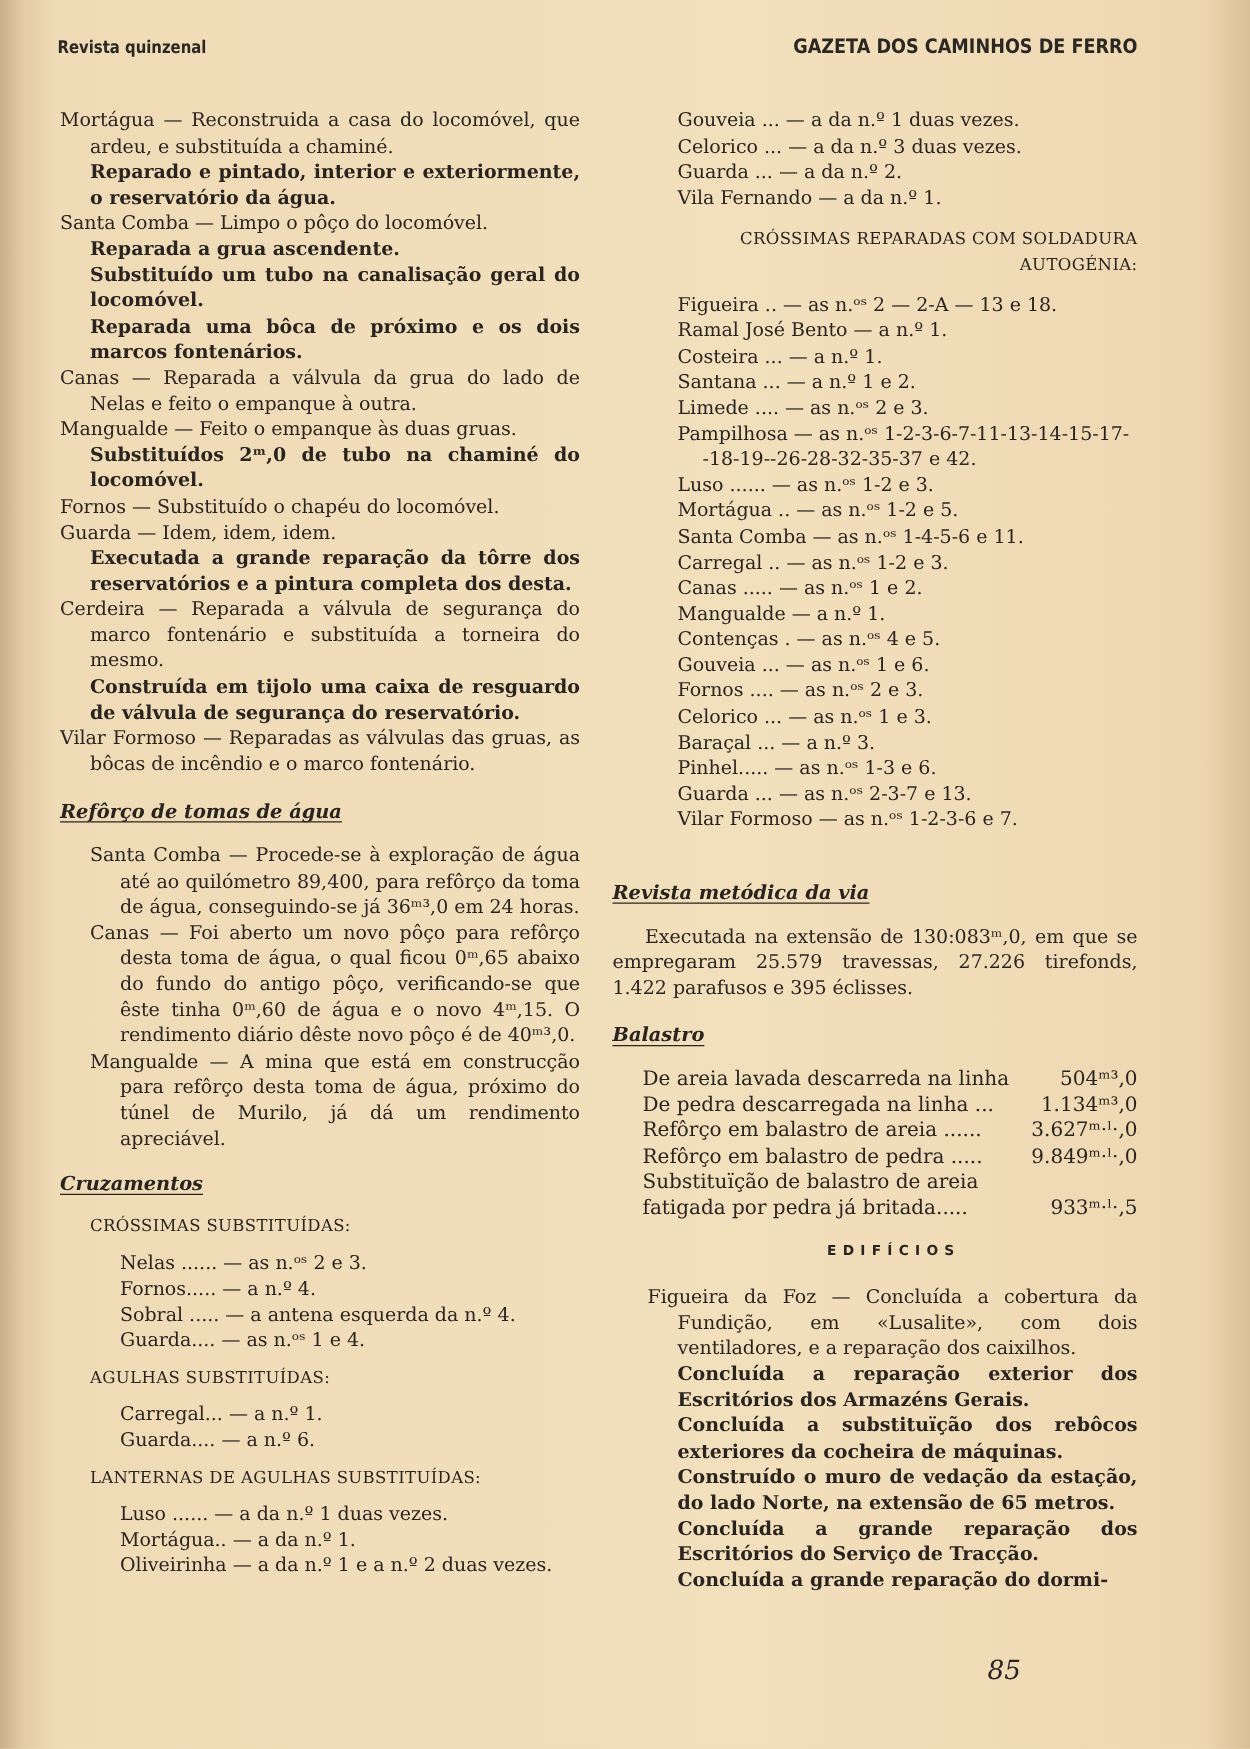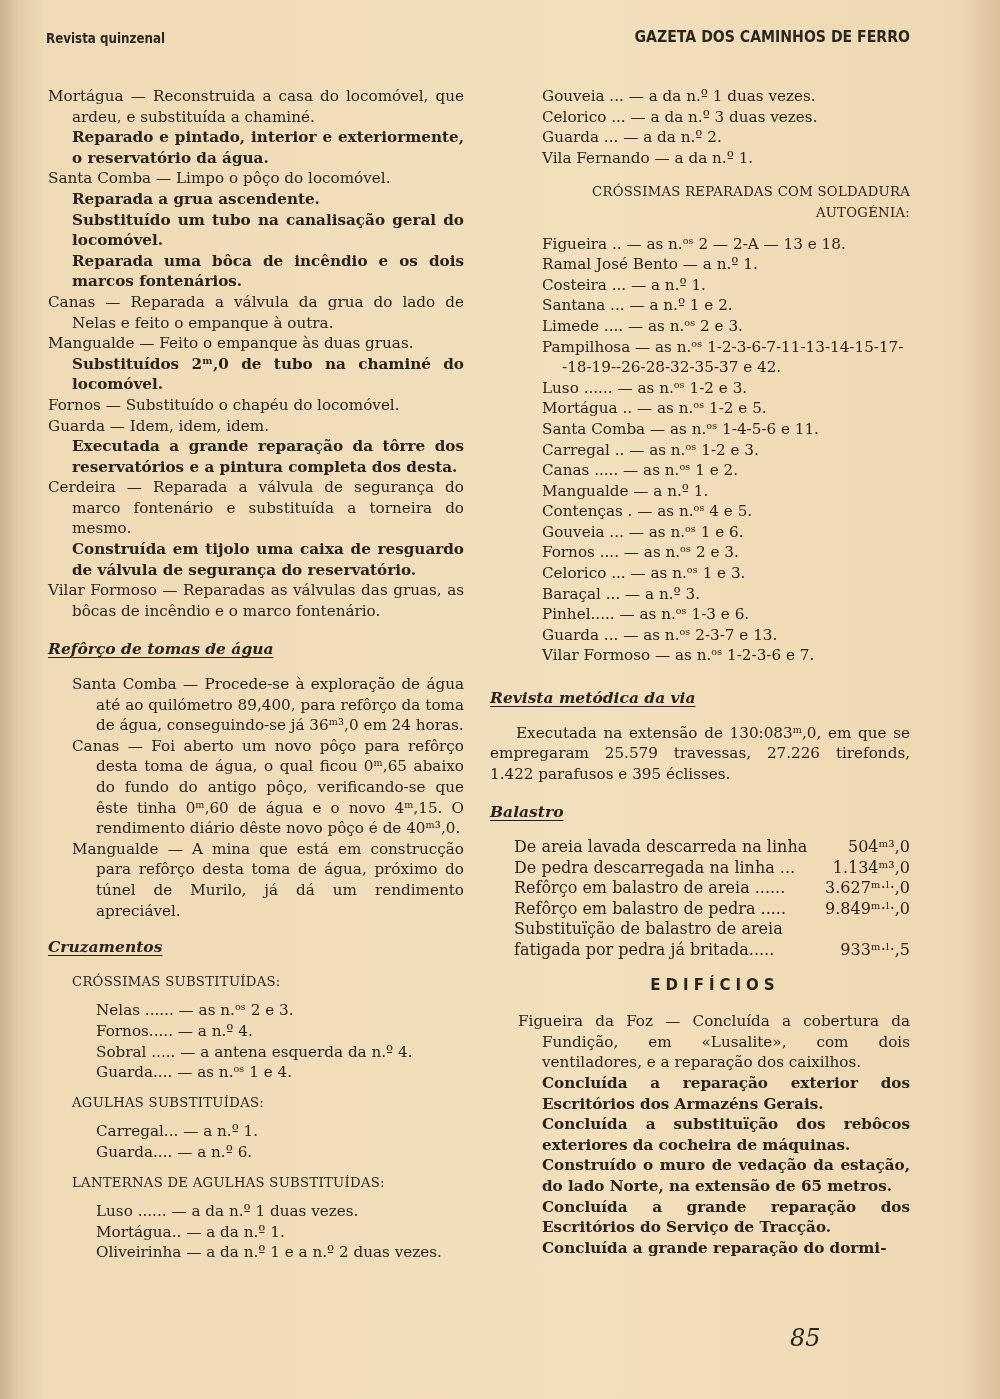--- a/index.html
+++ b/index.html
@@ -37,39 +37,39 @@
   .caps-r { font-size: 13.2px; letter-spacing: 0.3px; margin: 14px 0 8px 28px; padding-left: 24px; text-indent: -24px; text-align: right; }
   .list { margin: 8px 0 6px 48px; }
   .list-r { margin: 6px 0 6px 52px; }
   .list-item { padding-left: 20px; text-indent: -20px; }
   .para { text-indent: 26px; text-align: justify; margin: 8px 0 10px 0; }
   table.bal { border-collapse: collapse; margin: 8px 0 6px 24px; width: 396px; font-size: 16px; }
   table.bal td { padding: 0; line-height: 20.6px; vertical-align: bottom; }
   table.bal td.v { text-align: right; white-space: nowrap; }
   .center-title {
     text-align: center; font-family: "DejaVu Sans", sans-serif; font-weight: bold;
-    font-size: 15px; letter-spacing: 5px; margin: 14px 0 16px 30px;
+    font-size: 11px; letter-spacing: 5px; margin: 14px 0 16px 30px;
   }
   .ed-entry { margin: 0 0 0 28px; }
   .page-num {
     position: absolute; left: 790px; top: 1324px;
-    font-style: italic; font-size: 24px; color: #2a2420;
+    font-style: italic; font-size: 21px; color: #2a2420;
   }
 </style>
 </head>
 <body>
 
 <div>
   <div class="header-left">Revista quinzenal</div>
   <div class="header-right">GAZETA DOS CAMINHOS DE FERRO</div>
 
   <div class="col col-left">
     <div>
       <p class="entry"><span class="place">Mortágua</span><span> — Reconstruida a casa do locomóvel, que ardeu, e substituída a chaminé.</span><span class="sub">Reparado e pintado, interior e exteriormente, o reservatório da água.</span></p>
-      <p class="entry"><span class="place">Santa Comba</span><span> — Limpo o pôço do locomóvel.</span><span class="sub">Reparada a grua ascendente.</span><span class="sub">Substituído um tubo na canalisação geral do locomóvel.</span><span class="sub">Reparada uma bôca de incêndio e os dois marcos fontenários.</span></p>
+      <p class="entry"><span class="place">Santa Comba</span><span> — Limpo o pôço do locomóvel.</span><span class="sub">Reparada a grua ascendente.</span><span class="sub">Substituído um tubo na canalisação geral do locomóvel.</span><span class="sub">Reparada uma bôca de próximo e os dois marcos fontenários.</span></p>
       <p class="entry"><span class="place">Canas</span><span> — Reparada a válvula da grua do lado de Nelas e feito o empanque à outra.</span></p>
       <p class="entry"><span class="place">Mangualde</span><span> — Feito o empanque às duas gruas.</span><span class="sub">Substituídos 2ᵐ,0 de tubo na chaminé do locomóvel.</span></p>
       <p class="entry"><span class="place">Fornos</span><span> — Substituído o chapéu do locomóvel.</span></p>
       <p class="entry"><span class="place">Guarda</span><span> — Idem, idem, idem.</span><span class="sub">Executada a grande reparação da tôrre dos reservatórios e a pintura completa dos desta.</span></p>
       <p class="entry"><span class="place">Cerdeira</span><span> — Reparada a válvula de segurança do marco fontenário e substituída a torneira do mesmo.</span><span class="sub">Construída em tijolo uma caixa de resguardo de válvula de segurança do reservatório.</span></p>
       <p class="entry"><span class="place">Vilar Formoso</span><span> — Reparadas as válvulas das gruas, as bôcas de incêndio e o marco fontenário.</span></p>
     </div>
 
     <div class="sec-title" style="margin-top:18px">Refôrço de tomas de água</div>
     <div style="margin-left:24px">
@@ -124,21 +124,21 @@
       <div class="list-item"><span class="place">Contenças</span><span> . </span><span>— as n.ᵒˢ 4 e 5.</span></div>
       <div class="list-item"><span class="place">Gouveia</span><span> ... </span><span>— as n.ᵒˢ 1 e 6.</span></div>
       <div class="list-item"><span class="place">Fornos</span><span> .... </span><span>— as n.ᵒˢ 2 e 3.</span></div>
       <div class="list-item"><span class="place">Celorico</span><span> ... </span><span>— as n.ᵒˢ 1 e 3.</span></div>
       <div class="list-item"><span class="place">Baraçal</span><span> ... </span><span>— a n.º 3.</span></div>
       <div class="list-item"><span class="place">Pinhel</span><span>..... </span><span>— as n.ᵒˢ 1-3 e 6.</span></div>
       <div class="list-item"><span class="place">Guarda</span><span> ... </span><span>— as n.ᵒˢ 2-3-7 e 13.</span></div>
       <div class="list-item"><span class="place">Vilar Formoso</span><span> </span><span>— as n.ᵒˢ 1-2-3-6 e 7.</span></div>
     </div>
 
-    <div class="sec-title" style="margin-top:22px">Revista metódica da via</div>
+    <div class="sec-title" style="margin-top:38px">Revista metódica da via</div>
     <p class="para">Executada na extensão de 130:083ᵐ,0, em que se empregaram 25.579 travessas, 27.226 tirefonds, 1.422 parafusos e 395 éclisses.</p>
 
     <div class="sec-title" style="margin-top:18px">Balastro</div>
     <table class="bal">
       <tbody>
           <tr>
             <td>De areia lavada descarreda na linha</td>
             <td class="v">504ᵐ³,0</td>
           </tr>
       <tr>

